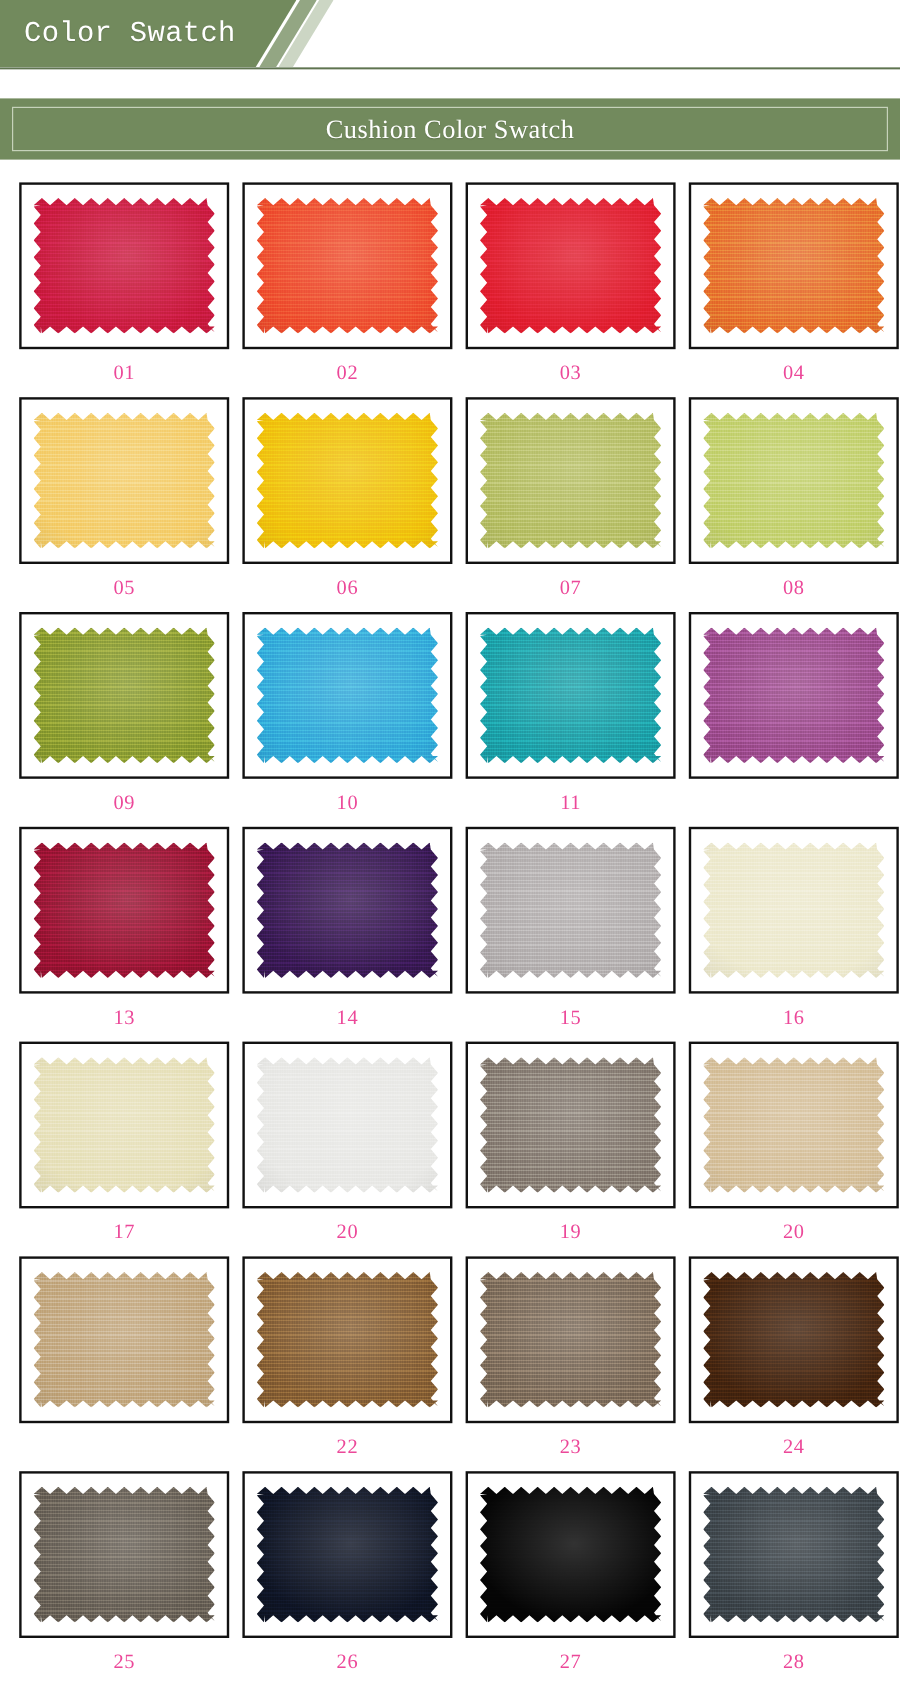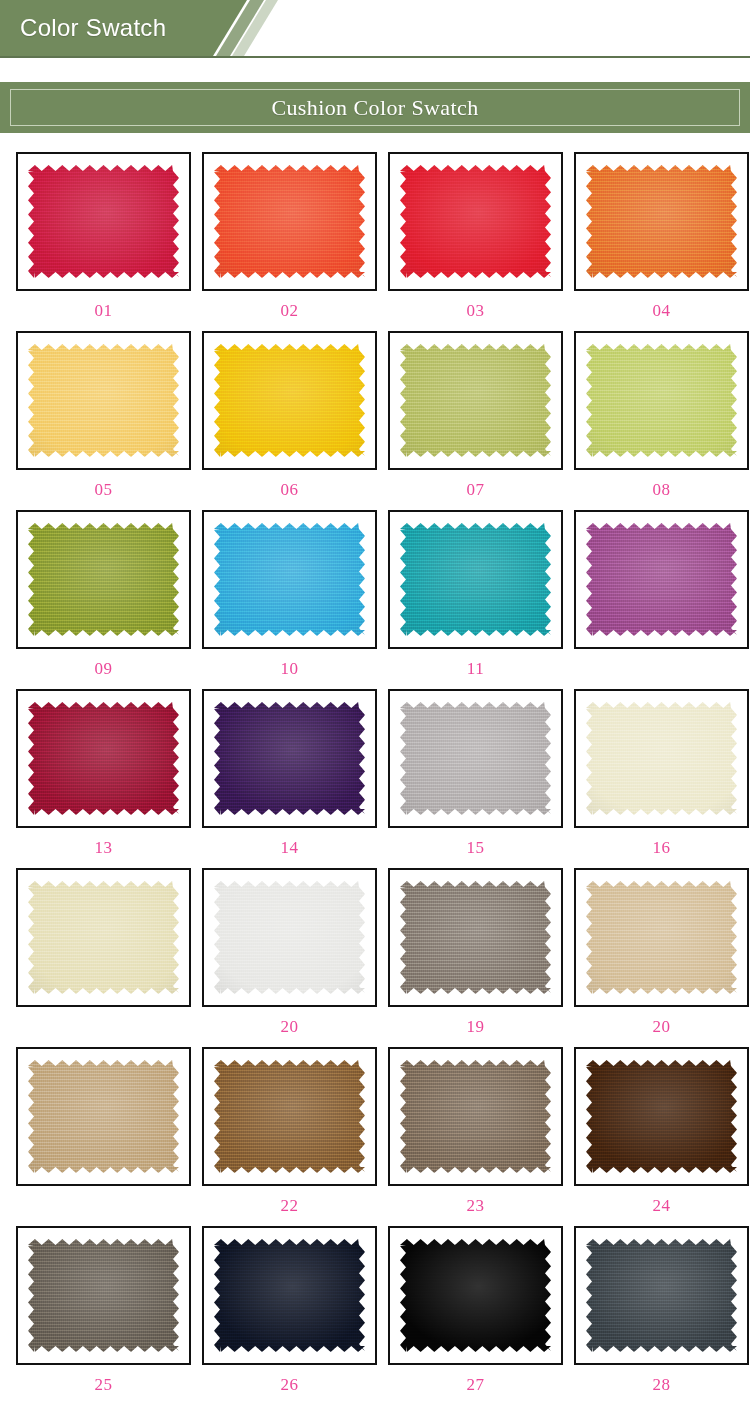--- a/index.html
+++ b/index.html
@@ -26,21 +26,21 @@
   }
   .banner-stripe2{
     position:absolute;left:0;top:0;height:56px;width:300px;
     background:#ccd6c4;
     clip-path:polygon(266px 0, 278px 0, 244px 56px, 232px 56px);
   }
   .banner-title{
     position:absolute;left:20px;top:0;height:56px;
     display:flex;align-items:center;
     color:#ffffff;font-size:24px;letter-spacing:.3px;
-    font-family:Liberation Sans, sans-serif;
+    font-family:Liberation Mono, monospace;
     text-shadow:0 1px 1px rgba(0,0,0,.18);
   }
   .banner-rule{width:750px;height:2px;background:#5f7450;}
 
   
   .section-gap{height:24px;background:#fff;}
   .section-bar{
     position:relative;width:750px;height:51px;background:#728a5d;
     display:flex;align-items:center;justify-content:center;
     box-sizing:border-box;
@@ -461,20 +461,21 @@
                 </defs>
                 <g clip-path="url(#cp16)">
                   <rect x="0" y="0" width="151" height="113" fill="#e8e2bd"></rect>
                 </g>
               </svg>
             </div>
             <div class="tex" style="clip-path: polygon(0% 5.31%, 4.57% 0%, 9.07% 5.31%, 13.64% 0%, 18.21% 5.31%, 22.72% 0%, 27.28% 5.31%, 31.79% 0%, 36.36% 5.31%, 40.93% 0%, 45.43% 5.31%, 50% 0%, 54.57% 5.31%, 59.07% 0%, 63.64% 5.31%, 68.21% 0%, 72.72% 5.31%, 77.28% 0%, 81.79% 5.31%, 86.36% 0%, 90.93% 5.31%, 95.43% 0%, 96.03% 5.31%, 96.03% 5.31%, 100% 11.59%, 96.03% 17.79%, 100% 24.07%, 96.03% 30.35%, 100% 36.55%, 96.03% 42.83%, 100% 49.03%, 96.03% 55.31%, 100% 61.59%, 96.03% 67.79%, 100% 74.07%, 96.03% 80.35%, 100% 86.55%, 96.03% 92.83%, 100% 99.03%, 96.03% 94.69%, 100% 94.69%, 95.43% 100%, 90.93% 94.69%, 86.36% 100%, 81.79% 94.69%, 77.28% 100%, 72.72% 94.69%, 68.21% 100%, 63.64% 94.69%, 59.07% 100%, 54.57% 94.69%, 50% 100%, 45.43% 94.69%, 40.93% 100%, 36.36% 94.69%, 31.79% 100%, 27.28% 94.69%, 22.72% 100%, 18.21% 94.69%, 13.64% 100%, 9.07% 94.69%, 4.57% 100%, 3.97% 94.69%, 3.97% 100%, 0% 93.72%, 3.97% 87.52%, 0% 81.24%, 3.97% 75.04%, 0% 68.76%, 3.97% 62.48%, 0% 56.28%, 3.97% 50%, 0% 43.72%, 3.97% 37.52%, 0% 31.24%, 3.97% 25.04%, 0% 18.76%, 3.97% 12.48%, 0% 6.28%, 3.97% 5.31%);"></div>
             <div class="shade" style="clip-path: polygon(0% 5.31%, 4.57% 0%, 9.07% 5.31%, 13.64% 0%, 18.21% 5.31%, 22.72% 0%, 27.28% 5.31%, 31.79% 0%, 36.36% 5.31%, 40.93% 0%, 45.43% 5.31%, 50% 0%, 54.57% 5.31%, 59.07% 0%, 63.64% 5.31%, 68.21% 0%, 72.72% 5.31%, 77.28% 0%, 81.79% 5.31%, 86.36% 0%, 90.93% 5.31%, 95.43% 0%, 96.03% 5.31%, 96.03% 5.31%, 100% 11.59%, 96.03% 17.79%, 100% 24.07%, 96.03% 30.35%, 100% 36.55%, 96.03% 42.83%, 100% 49.03%, 96.03% 55.31%, 100% 61.59%, 96.03% 67.79%, 100% 74.07%, 96.03% 80.35%, 100% 86.55%, 96.03% 92.83%, 100% 99.03%, 96.03% 94.69%, 100% 94.69%, 95.43% 100%, 90.93% 94.69%, 86.36% 100%, 81.79% 94.69%, 77.28% 100%, 72.72% 94.69%, 68.21% 100%, 63.64% 94.69%, 59.07% 100%, 54.57% 94.69%, 50% 100%, 45.43% 94.69%, 40.93% 100%, 36.36% 94.69%, 31.79% 100%, 27.28% 94.69%, 22.72% 100%, 18.21% 94.69%, 13.64% 100%, 9.07% 94.69%, 4.57% 100%, 3.97% 94.69%, 3.97% 100%, 0% 93.72%, 3.97% 87.52%, 0% 81.24%, 3.97% 75.04%, 0% 68.76%, 3.97% 62.48%, 0% 56.28%, 3.97% 50%, 0% 43.72%, 3.97% 37.52%, 0% 31.24%, 3.97% 25.04%, 0% 18.76%, 3.97% 12.48%, 0% 6.28%, 3.97% 5.31%);"></div>
           </div>
         </div>
+        <div class="label">17</div>
       </div>
       <div class="cell">
         <div class="card">
           <div class="swatch-wrap">
             <div class="swatch">
               <svg viewBox="0 0 151 113" preserveAspectRatio="none">
                 <defs>
                   <clipPath id="cp17">
                     <polygon points="0.0,6.0 6.9,0.0 13.7,6.0 20.6,0.0 27.5,6.0 34.3,0.0 41.2,6.0 48.0,0.0 54.9,6.0 61.8,0.0 68.6,6.0 75.5,0.0 82.4,6.0 89.2,0.0 96.1,6.0 103.0,0.0 109.8,6.0 116.7,0.0 123.5,6.0 130.4,0.0 137.3,6.0 144.1,0.0 145.0,6.0 145.0,6.0 151.0,13.1 145.0,20.1 151.0,27.2 145.0,34.3 151.0,41.3 145.0,48.4 151.0,55.4 145.0,62.5 151.0,69.6 145.0,76.6 151.0,83.7 145.0,90.8 151.0,97.8 145.0,104.9 151.0,111.9 145.0,107.0 151.0,107.0 144.1,113.0 137.3,107.0 130.4,113.0 123.5,107.0 116.7,113.0 109.8,107.0 103.0,113.0 96.1,107.0 89.2,113.0 82.4,107.0 75.5,113.0 68.6,107.0 61.8,113.0 54.9,107.0 48.0,113.0 41.2,107.0 34.3,113.0 27.5,107.0 20.6,113.0 13.7,107.0 6.9,113.0 6.0,107.0 6.0,113.0 0.0,105.9 6.0,98.9 0.0,91.8 6.0,84.8 0.0,77.7 6.0,70.6 0.0,63.6 6.0,56.5 0.0,49.4 6.0,42.4 0.0,35.3 6.0,28.3 0.0,21.2 6.0,14.1 0.0,7.1 6.0,6.0"></polygon>
                   </clipPath>

